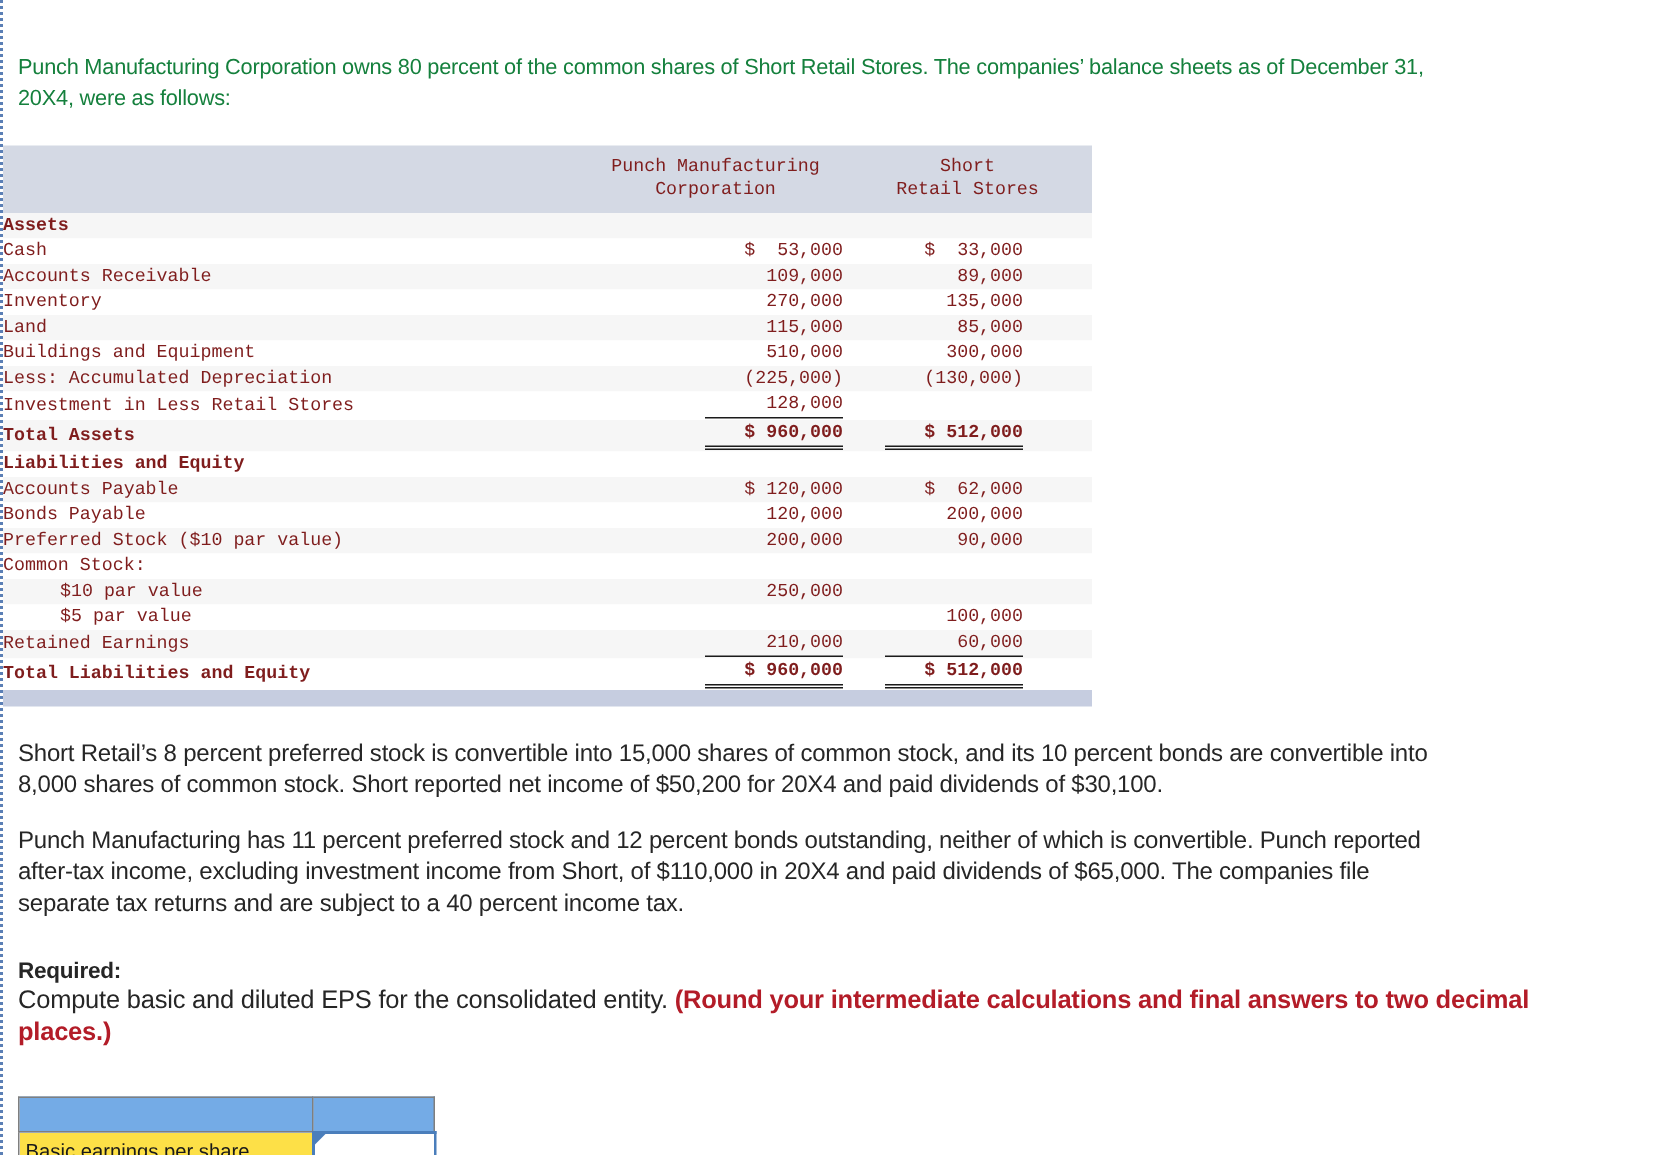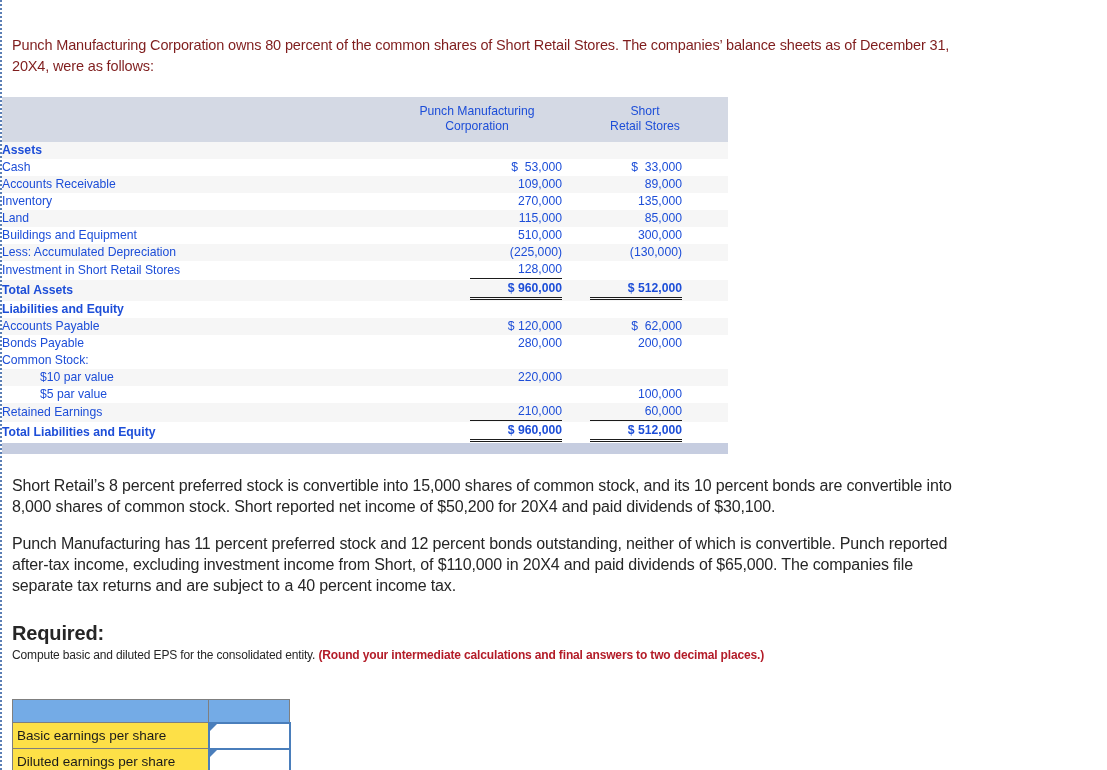--- a/index.html
+++ b/index.html
@@ -22,38 +22,38 @@
     left: 0; top: 0;
     width: 1107px;
     height: 770px;
     border-left: 2px dotted #5b7fb5;
     box-sizing: border-box;
     padding: 0;
   }
   .intro {
     font-size: 14.5px;
     line-height: 21px;
-    color: #7f1d1d;
+    color: #15803d;
     padding: 20px 150px 0 10px;
     letter-spacing: -0.15px;
   }
 
   
   .bs-wrap {
     margin-top: 20px;
     width: 726px;
     margin-left: 0;
   }
   table.bs {
     border-collapse: collapse;
     width: 726px;
     table-layout: fixed;
-    font-family: Liberation Sans, sans-serif;
+    font-family: Liberation Mono, monospace;
     font-size: 12.2px;
-    color: #1d4ed8;
+    color: #7f1d1d;
   }
   table.bs col.c-label { width: 390px; }
   table.bs col.c-punch { width: 170px; }
   table.bs col.c-short { width: 166px; }
 
   table.bs thead th {
     background: #d4d9e4;
     font-weight: normal;
     text-align: center;
     padding: 7px 10px 8px 10px;
@@ -107,29 +107,29 @@
   .para {
     font-size: 16px;
     line-height: 21px;
     color: #262626;
     padding: 0 150px 0 10px;
     letter-spacing: -0.15px;
   }
   .para.p1 { margin-top: 21px; }
   .para.p2 { }
   .req-head {
-    font-size: 20px;
+    font-size: 15px;
     font-weight: bold;
     color: #262626;
     padding: 0 10px 0 10px;
     margin-top: 26px;
     letter-spacing: -0.15px;
   }
   .req-body {
-    font-size: 12px;
+    font-size: 17px;
     line-height: 21px;
     color: #262626;
     padding: 0 62px 0 10px;
     letter-spacing: -0.15px;
   }
   .red-bold { color: #b31c28; font-weight: bold; }
 
   
   .ans-wrap { margin-top: 33px; padding-left: 10px; }
   table.ans {
@@ -228,52 +228,57 @@
             <td class="lbl">Buildings and Equipment</td>
             <td class="num"><span class="cell">510,000</span></td>
             <td class="num short"><span class="cell">300,000</span></td>
           </tr>
           <tr class="odd">
             <td class="lbl">Less: Accumulated Depreciation</td>
             <td class="num"><span class="cell">(225,000)</span></td>
             <td class="num short"><span class="cell">(130,000)</span></td>
           </tr>
           <tr class="even">
-            <td class="lbl">Investment in Short Retail Stores</td>
+            <td class="lbl">Investment in Less Retail Stores</td>
             <td class="num rule-1"><span class="cell">128,000</span></td>
             <td class="num short"><span class="cell"></span></td>
           </tr>
           <tr class="odd bold total">
             <td class="lbl">Total Assets</td>
             <td class="num rule-2"><span class="cell">$ 960,000</span></td>
             <td class="num short rule-2"><span class="cell">$ 512,000</span></td>
           </tr>
           <tr class="even bold sect">
             <td class="lbl">Liabilities and Equity</td>
             <td class="num"><span class="cell"></span></td>
             <td class="num short"><span class="cell"></span></td>
           </tr>
           <tr class="odd">
             <td class="lbl">Accounts Payable</td>
             <td class="num"><span class="cell">$ 120,000</span></td>
             <td class="num short"><span class="cell">$  62,000</span></td>
           </tr>
           <tr class="even">
             <td class="lbl">Bonds Payable</td>
-            <td class="num"><span class="cell">280,000</span></td>
+            <td class="num"><span class="cell">120,000</span></td>
             <td class="num short"><span class="cell">200,000</span></td>
+          </tr>
+          <tr class="odd">
+            <td class="lbl">Preferred Stock ($10 par value)</td>
+            <td class="num"><span class="cell">200,000</span></td>
+            <td class="num short"><span class="cell">90,000</span></td>
           </tr>
           <tr class="even">
             <td class="lbl">Common Stock:</td>
             <td class="num"><span class="cell"></span></td>
             <td class="num short"><span class="cell"></span></td>
           </tr>
           <tr class="odd">
             <td class="lbl ind1">$10 par value</td>
-            <td class="num"><span class="cell">220,000</span></td>
+            <td class="num"><span class="cell">250,000</span></td>
             <td class="num short"><span class="cell"></span></td>
           </tr>
           <tr class="even">
             <td class="lbl ind1">$5 par value</td>
             <td class="num"><span class="cell"></span></td>
             <td class="num short"><span class="cell">100,000</span></td>
           </tr>
           <tr class="odd">
             <td class="lbl">Retained Earnings</td>
             <td class="num rule-1"><span class="cell">210,000</span></td>

